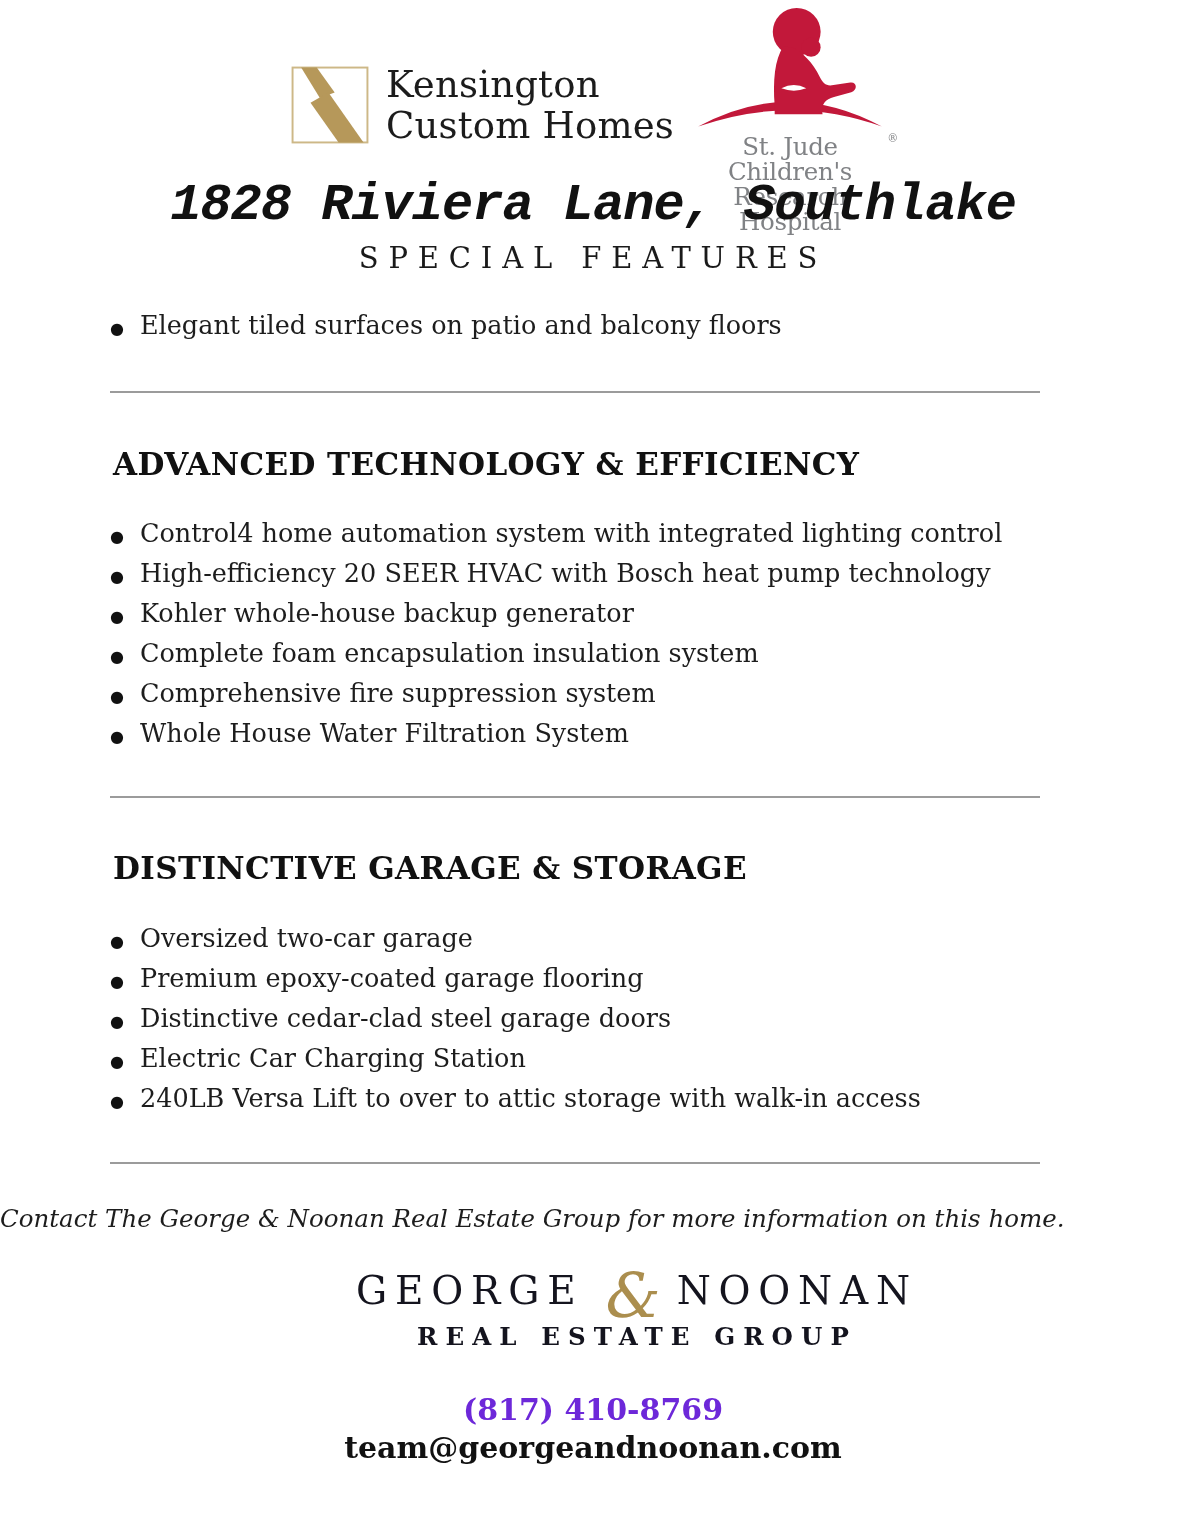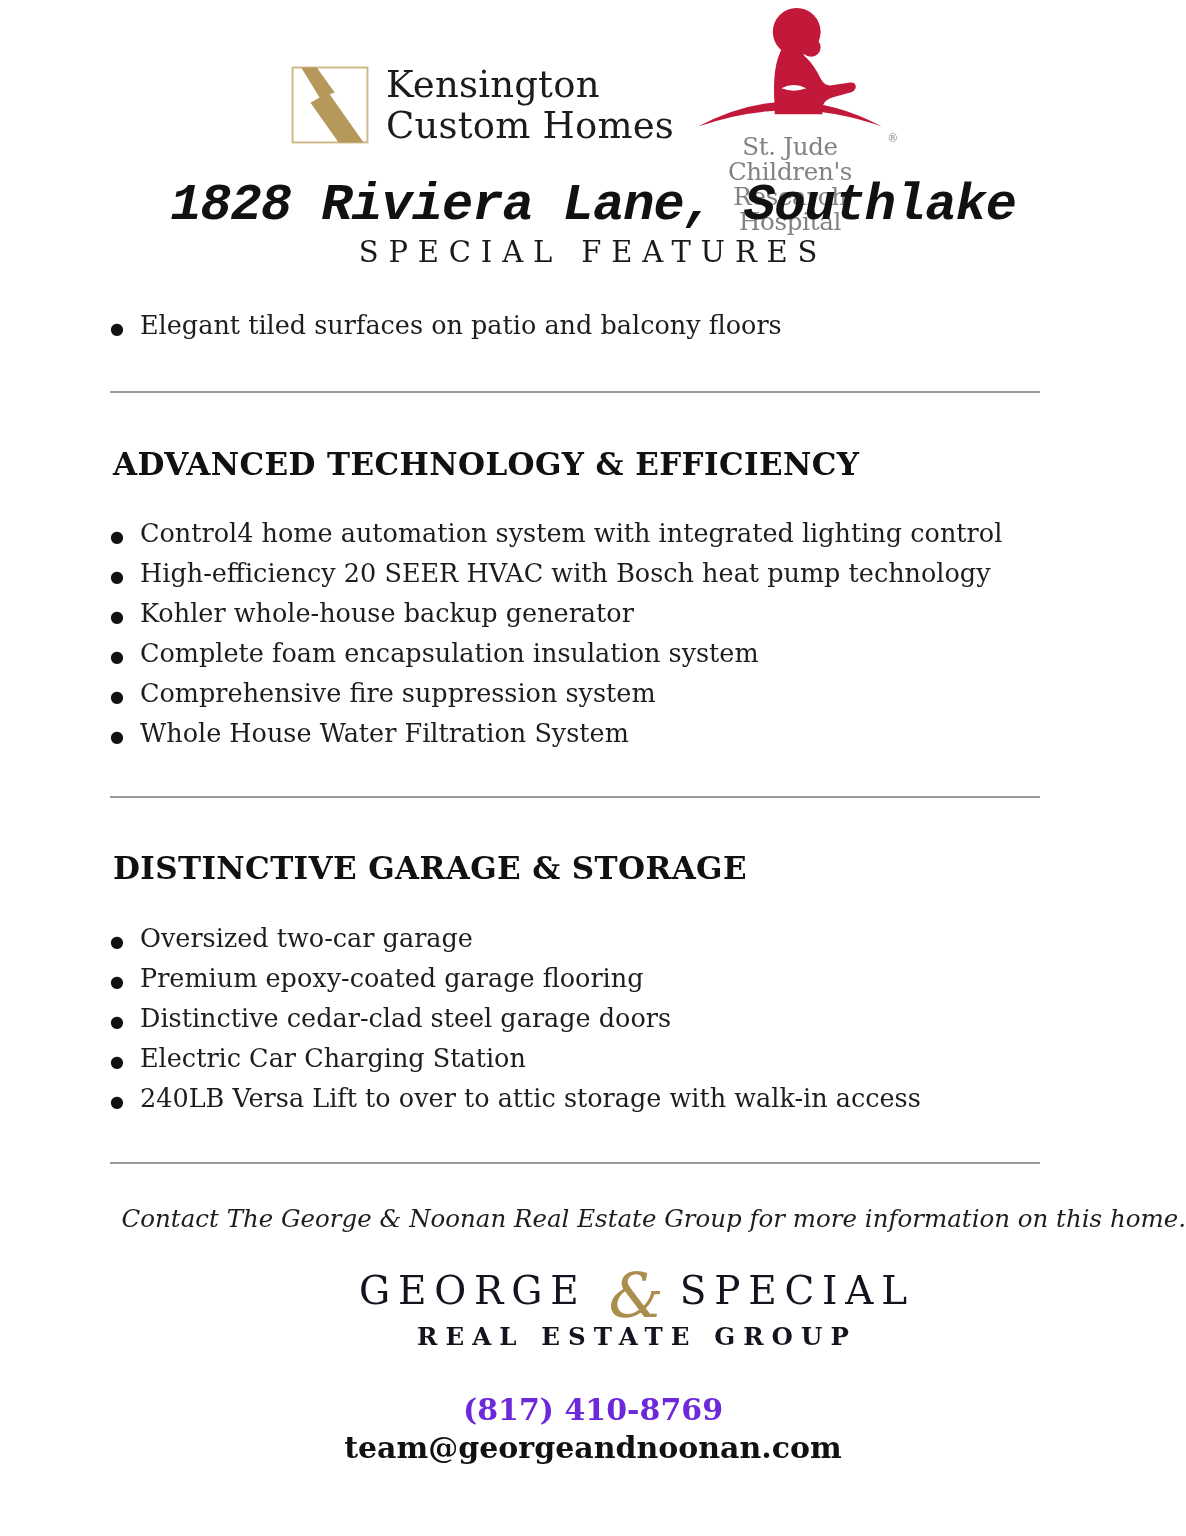--- a/index.html
+++ b/index.html
@@ -22,42 +22,42 @@
   .stjude-text{position:relative;margin-top:-6px;color:#808285;font-size:24.5px;line-height:25px;letter-spacing:-0.3px;}
   .stjude-reg{position:absolute;top:-8px;right:-2px;font-size:11px;color:#808285;}
 
   
   .title-block{position:absolute;left:0;top:176px;width:100%;text-align:center;}
   .address-script{
     font-family:Liberation Mono, monospace;
     font-style:italic;font-weight:bold;
     font-size:52px;letter-spacing:-1px;color:#111;
   }
-  .subtitle{font-size:29px;letter-spacing:0.34em;color:#1a1a1a;}
+  .subtitle{margin-top:6px;font-size:29px;letter-spacing:0.34em;color:#1a1a1a;}
 
   
   ul.features{list-style:none;margin:0;padding:0;position:absolute;left:110px;width:940px;}
   ul.features li{display:flex;align-items:baseline;height:40px;font-size:25.5px;line-height:40px;color:#1d1d1d;}
   ul.features .dot{flex:0 0 30px;font-size:16px;color:#111;}
   .intro-list{top:305px;}
   .sec1-list{top:513px;}
   .sec2-list{top:918px;}
 
   
   .rule{position:absolute;left:110px;width:930px;height:2px;background:#9b9b9b;}
   .rule1{top:391px;} .rule2{top:796px;} .rule3{top:1162px;}
   .section-heading{
     position:absolute;left:113px;width:930px;
     font-size:31px;font-weight:bold;letter-spacing:0.4px;color:#111;
   }
   .sec1-head{top:446px;} .sec2-head{top:850px;}
 
   
   .contact-line{
-    position:absolute;left:0;top:1204px;width:100%;text-align:right;
+    position:absolute;left:0;top:1204px;width:100%;text-align:left;
     font-style:italic;font-size:24.5px;color:#1d1d1d;
   }
   .brand{position:absolute;left:0;top:1268px;width:100%;text-align:center;margin-left:44px;}
   .brand-row{display:flex;justify-content:center;align-items:center;}
   .brand-word{font-size:39px;letter-spacing:0.2em;color:#14141e;}
   .brand-amp{
     font-style:italic;font-size:62px;line-height:40px;color:#ab8e4e;
     margin:0 16px 0 22px;position:relative;top:5px;
   }
   .brand-sub{margin-top:9px;font-size:24.5px;font-weight:bold;letter-spacing:0.33em;color:#14141e;}
@@ -169,21 +169,21 @@
   </ul>
 
   <div class="rule rule3"></div>
 
   <div class="contact-line">Contact The George &amp; Noonan Real Estate Group for more information on this home.</div>
 
   <div class="brand">
     <div class="brand-row">
       <span class="brand-word">GEORGE</span>
       <span class="brand-amp">&amp;</span>
-      <span class="brand-word">SPECIAL</span>
+      <span class="brand-word">NOONAN</span>
     </div>
     <div class="brand-sub">REAL ESTATE GROUP</div>
   </div>
 
   <div class="phone">(817) 410-8769</div>
   <div class="email">team@georgeandnoonan.com</div>
 
 </div>
 
 </body></html>

